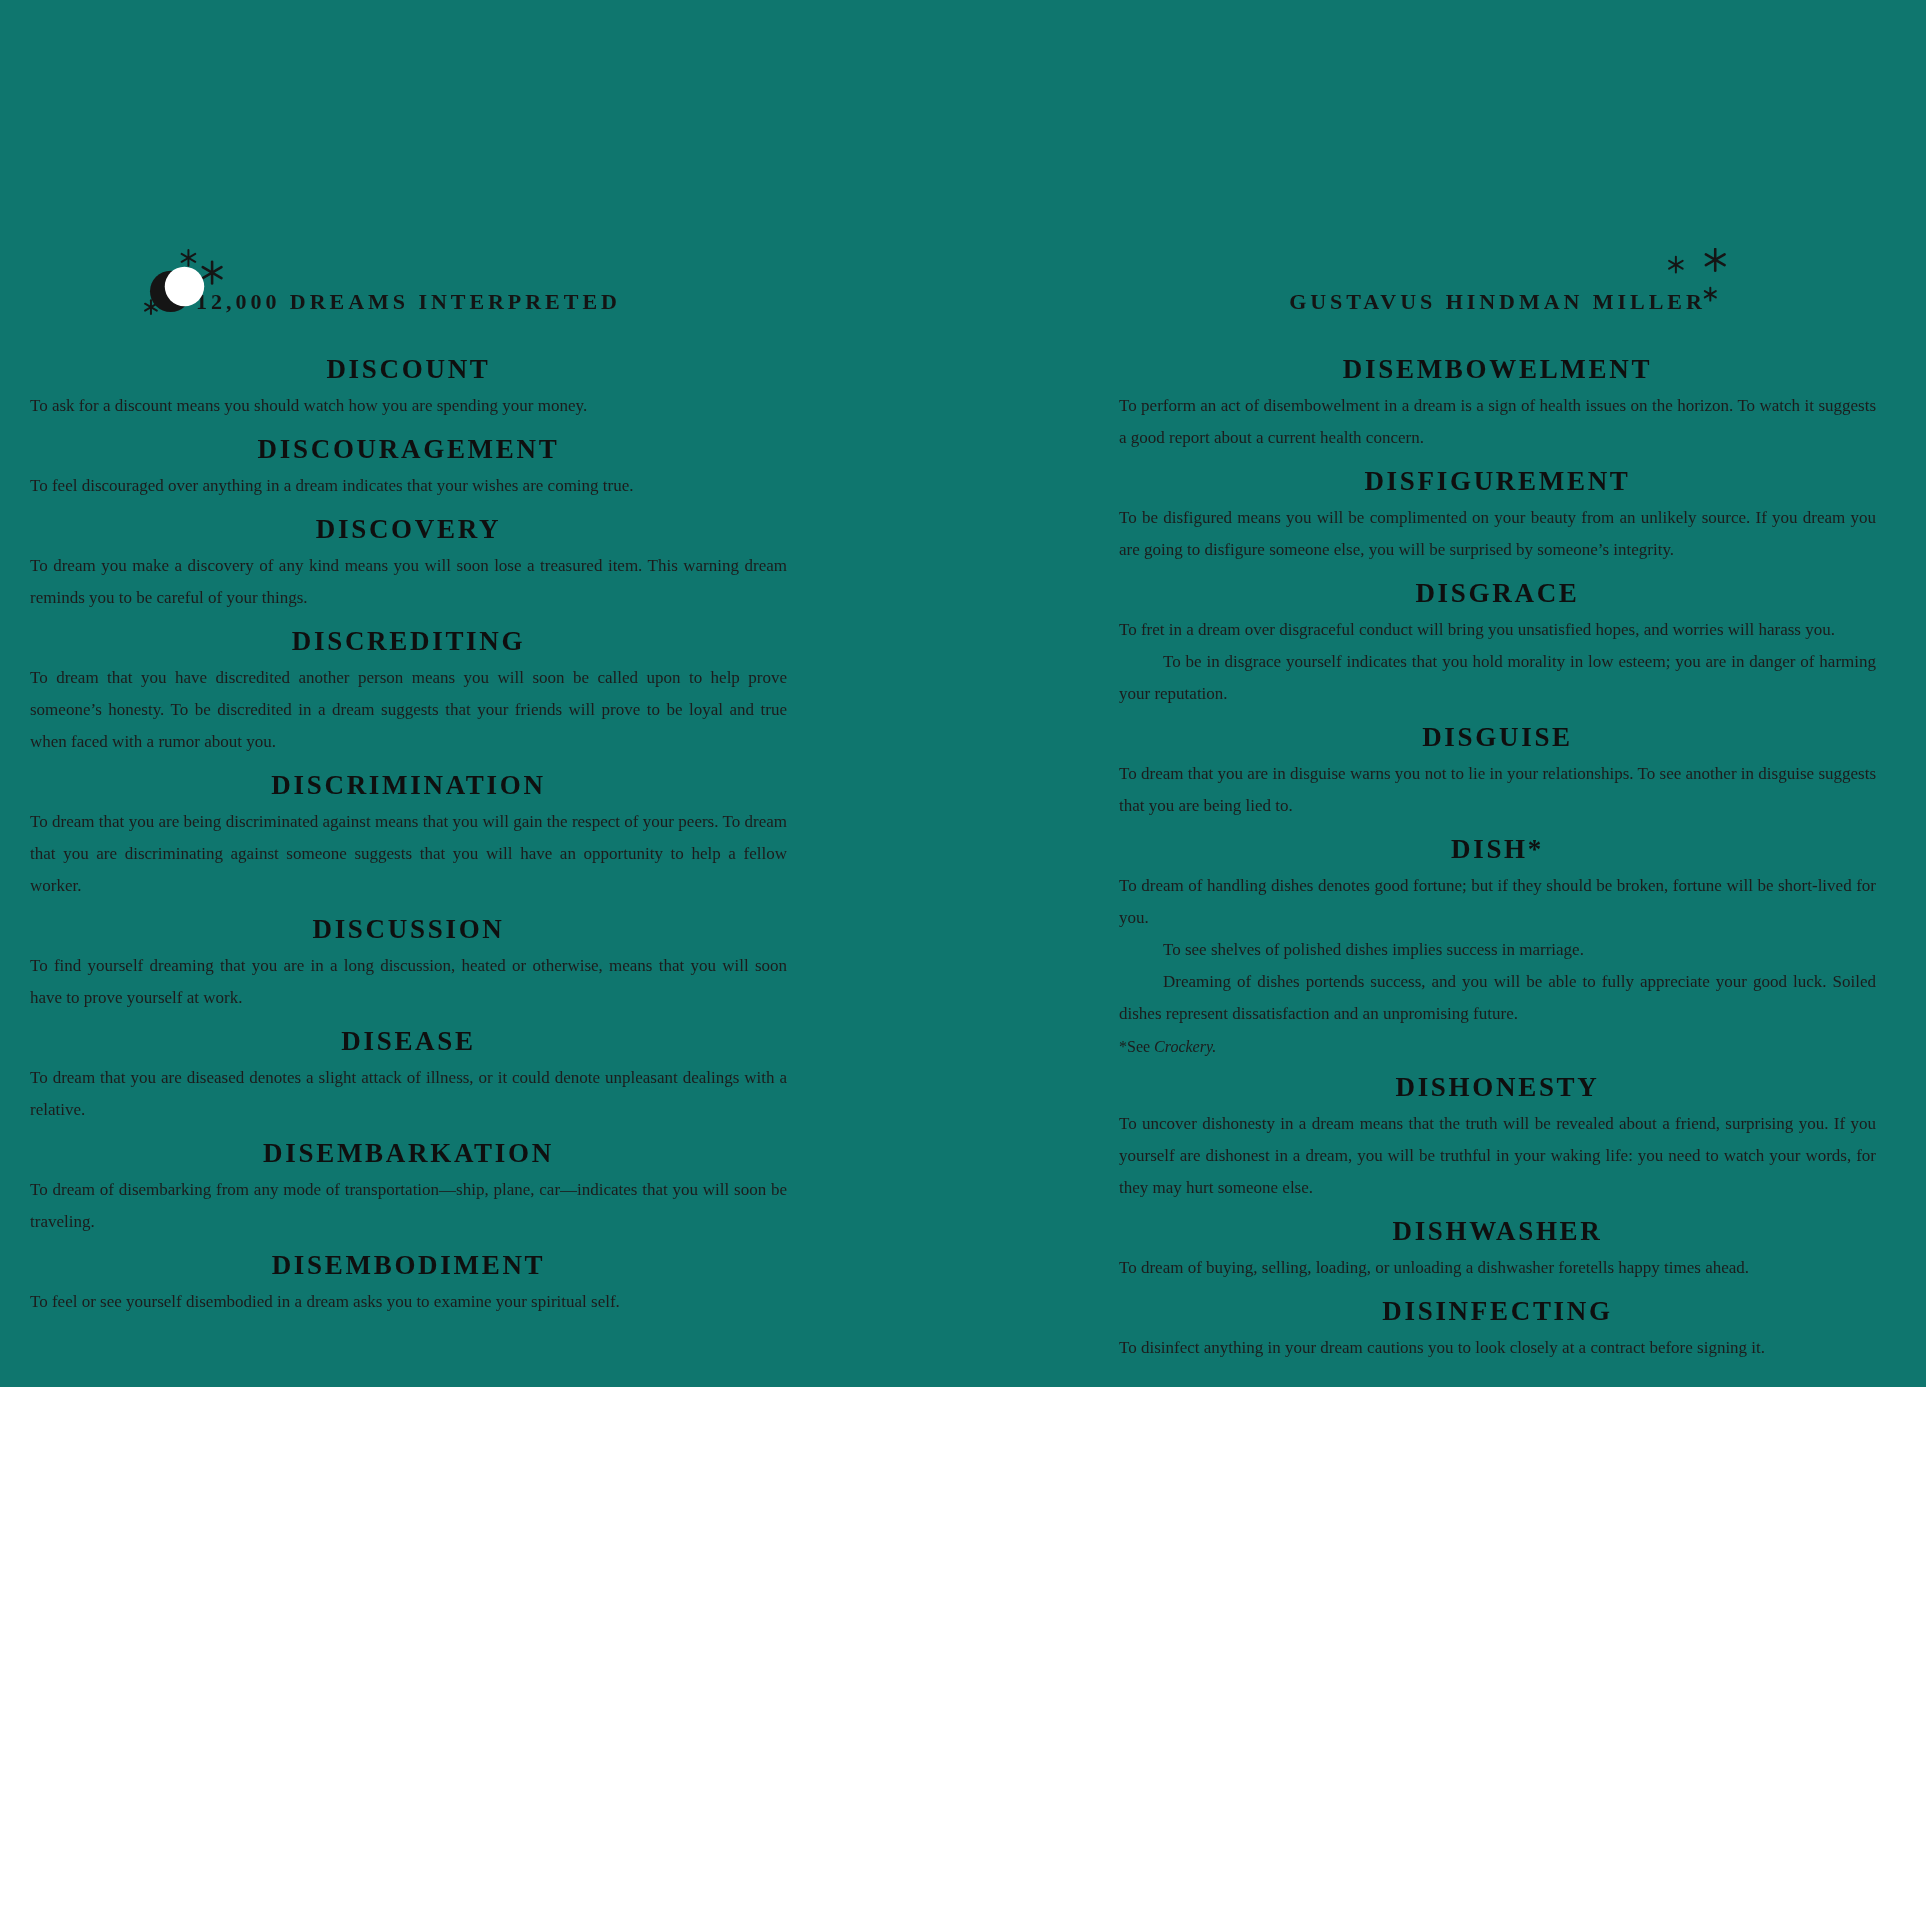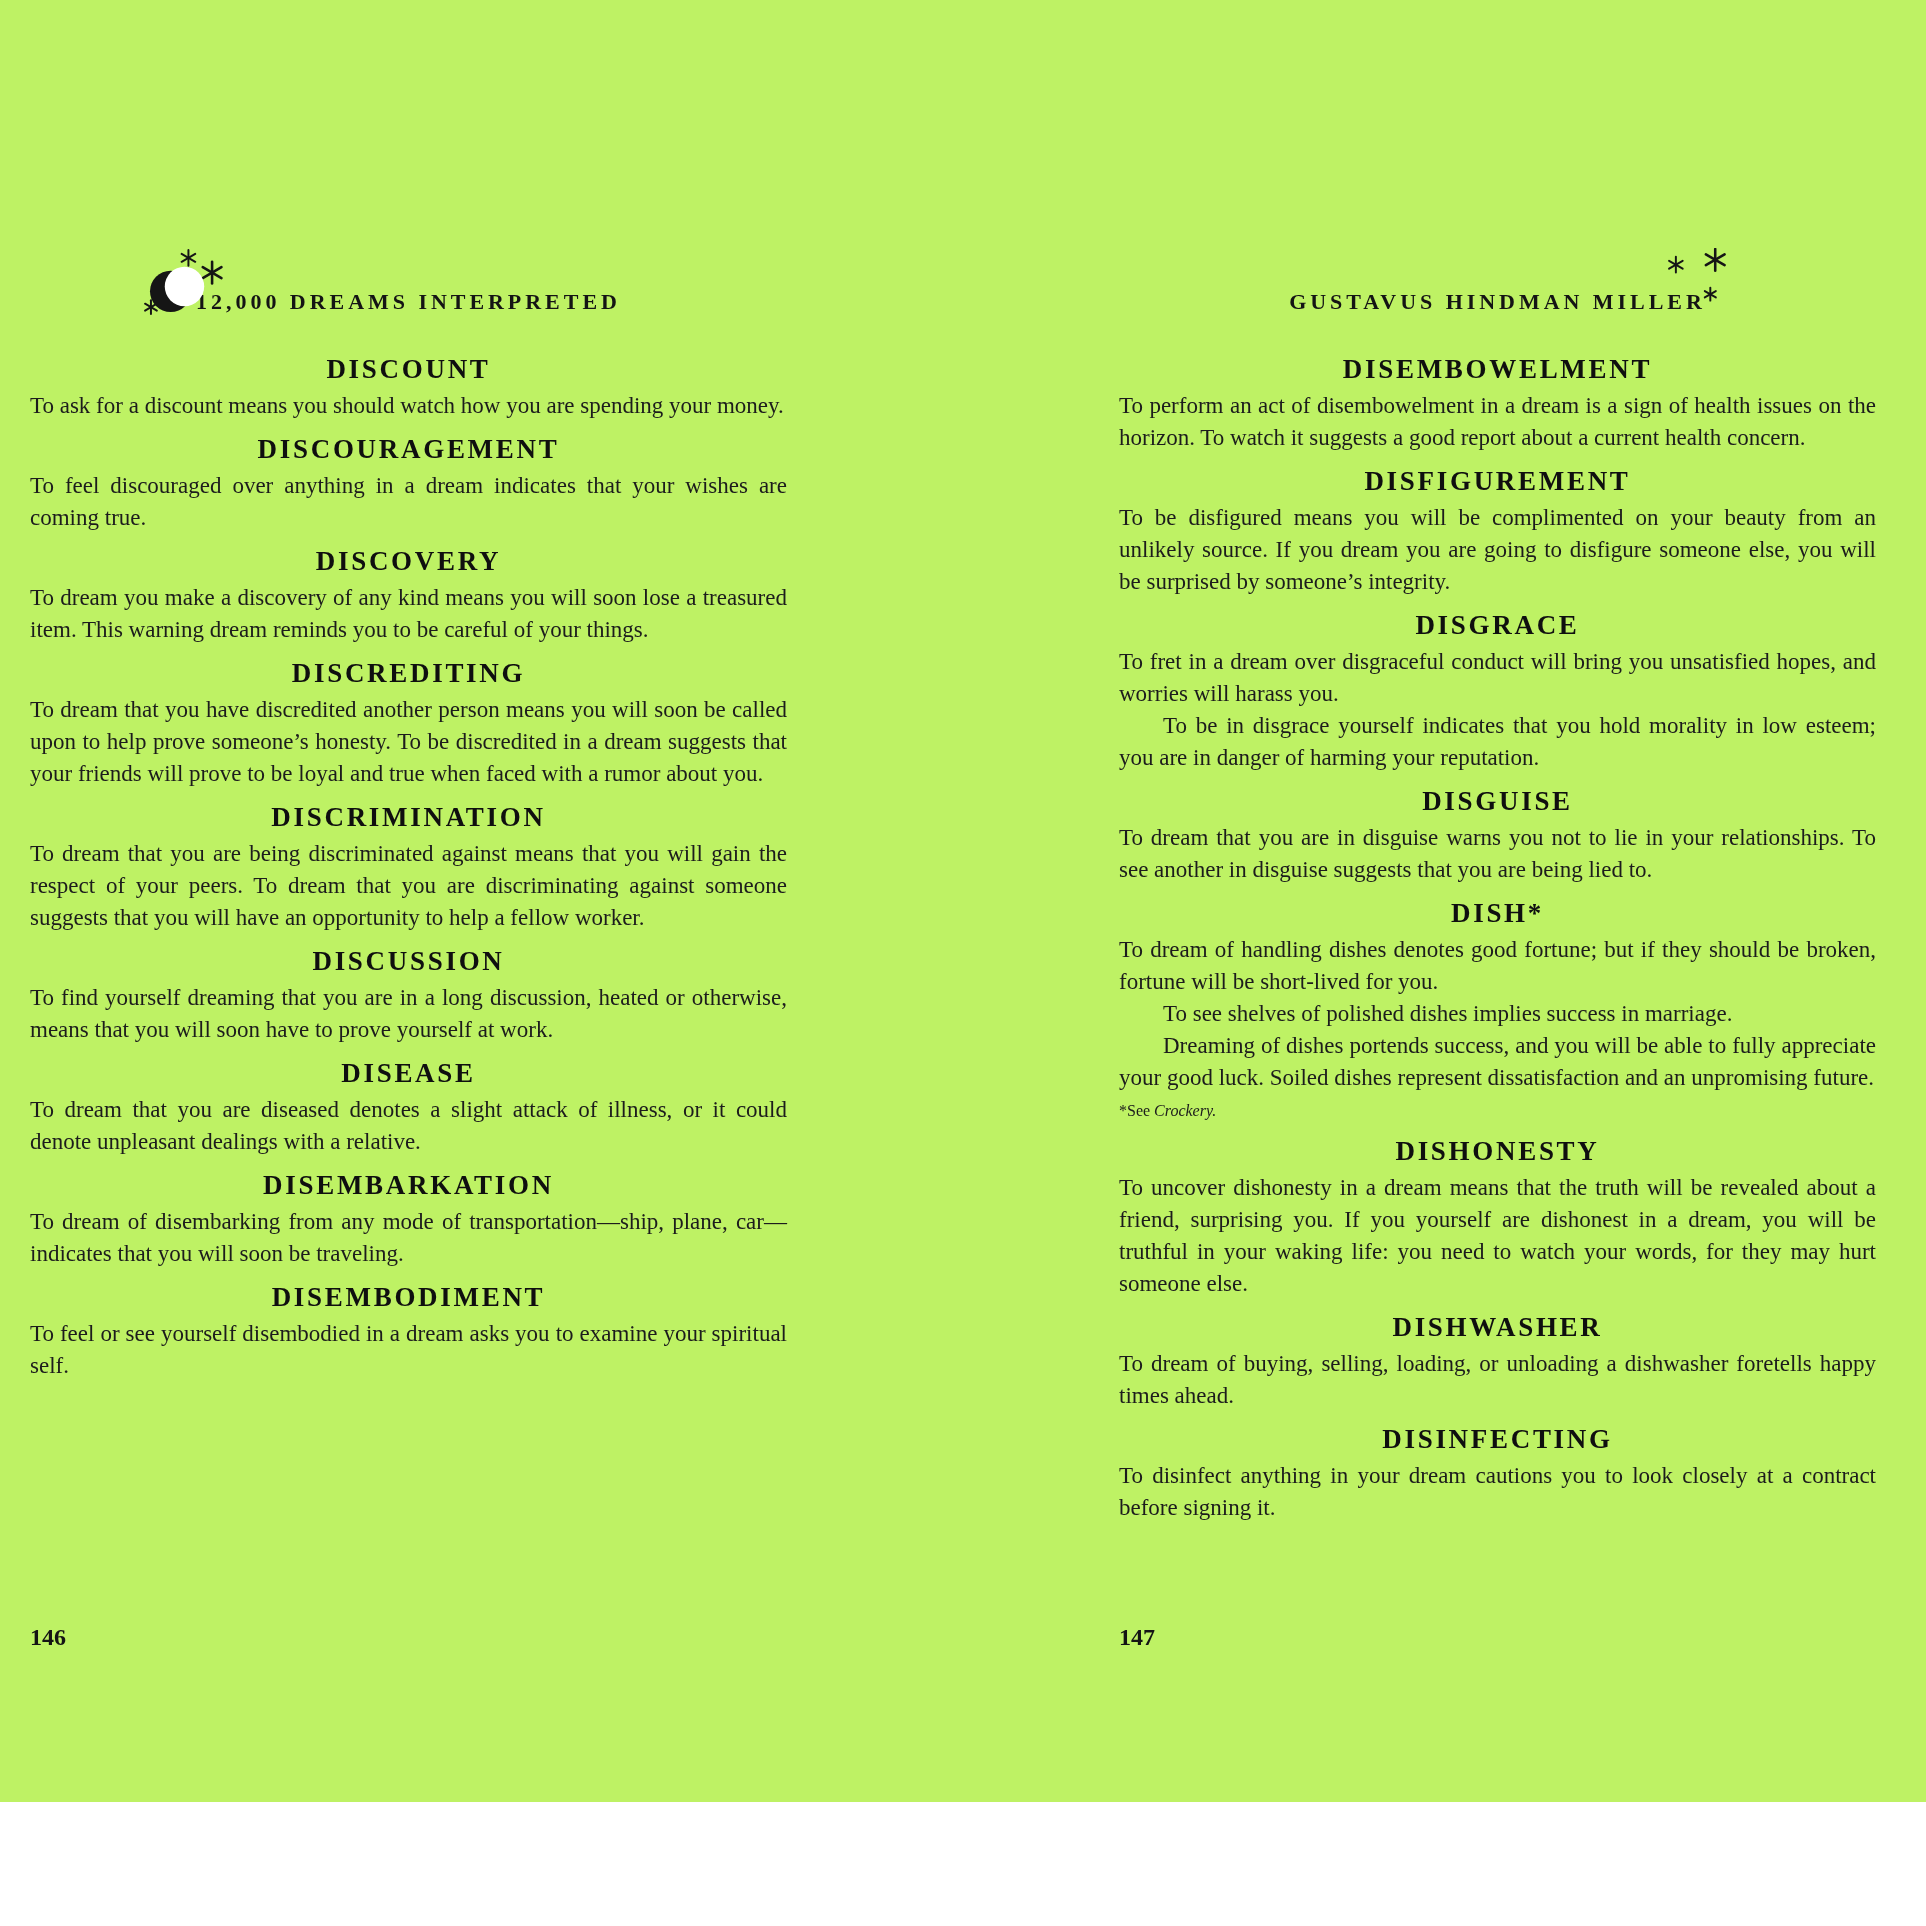--- a/index.html
+++ b/index.html
@@ -1,21 +1,21 @@
 <!DOCTYPE html>
 <html><head>
 <meta charset="utf-8">
 <style>
   * { margin: 0; padding: 0; box-sizing: border-box; }
   html, body { background: #ffffff; }
   .canvas {
     position: relative;
     width: 1927px;
-    height: 1802px;
-    background: #bef264;
+    height: 1387px;
+    background: #0f766e;
     font-family: "Liberation Serif", serif;
     color: #1b1b1b;
     overflow: hidden;
   }
   .running-head {
     position: absolute;
     top: 243px;
     width: 757px;
     height: 99px;
   }
@@ -43,21 +43,21 @@
     font-size: 27px;
     line-height: 29px;
     font-weight: bold;
     letter-spacing: 0.10em;
     color: #0f0f0f;
     margin-top: 13px;
     margin-bottom: 6px;
   }
   .entry:first-child .term { margin-top: 10px; }
   .body {
-    font-size: 23px;
+    font-size: 17px;
     line-height: 32px;
     text-align: justify;
     color: #1c1c1c;
   }
   .body.cont { text-indent: 44px; }
   .footnote {
     font-size: 16px;
     line-height: 27px;
     margin-top: 3px;
     color: #1c1c1c;

